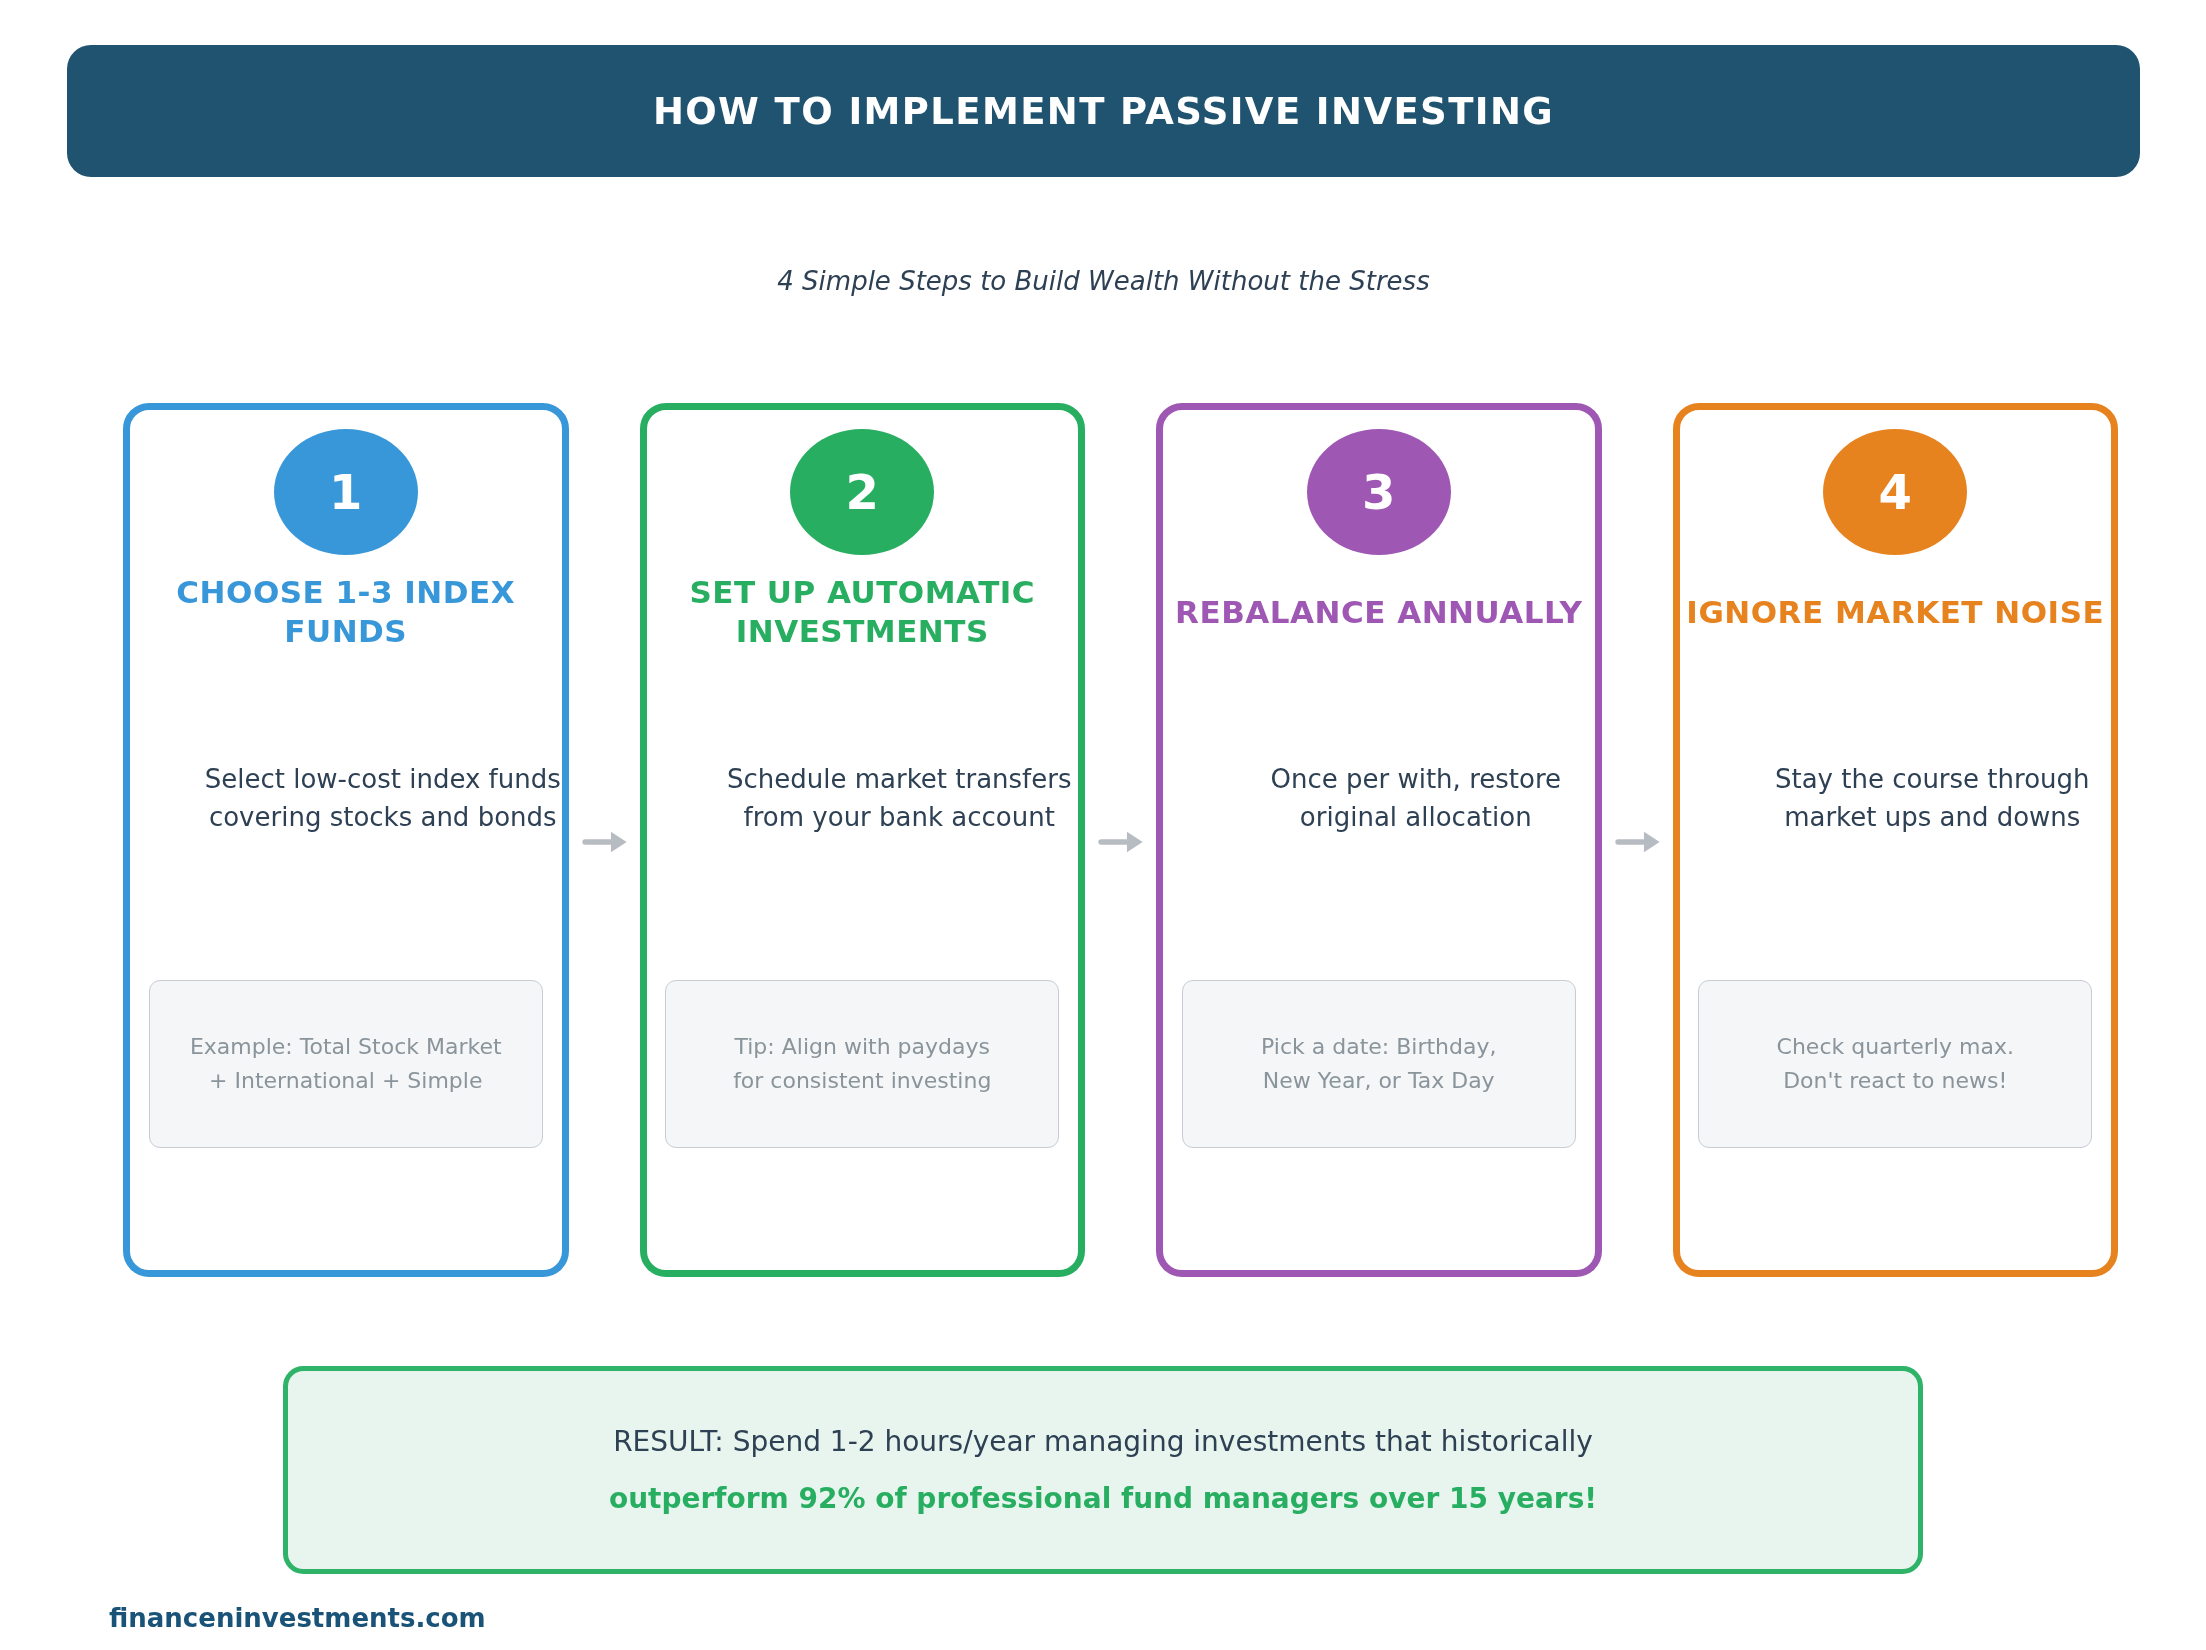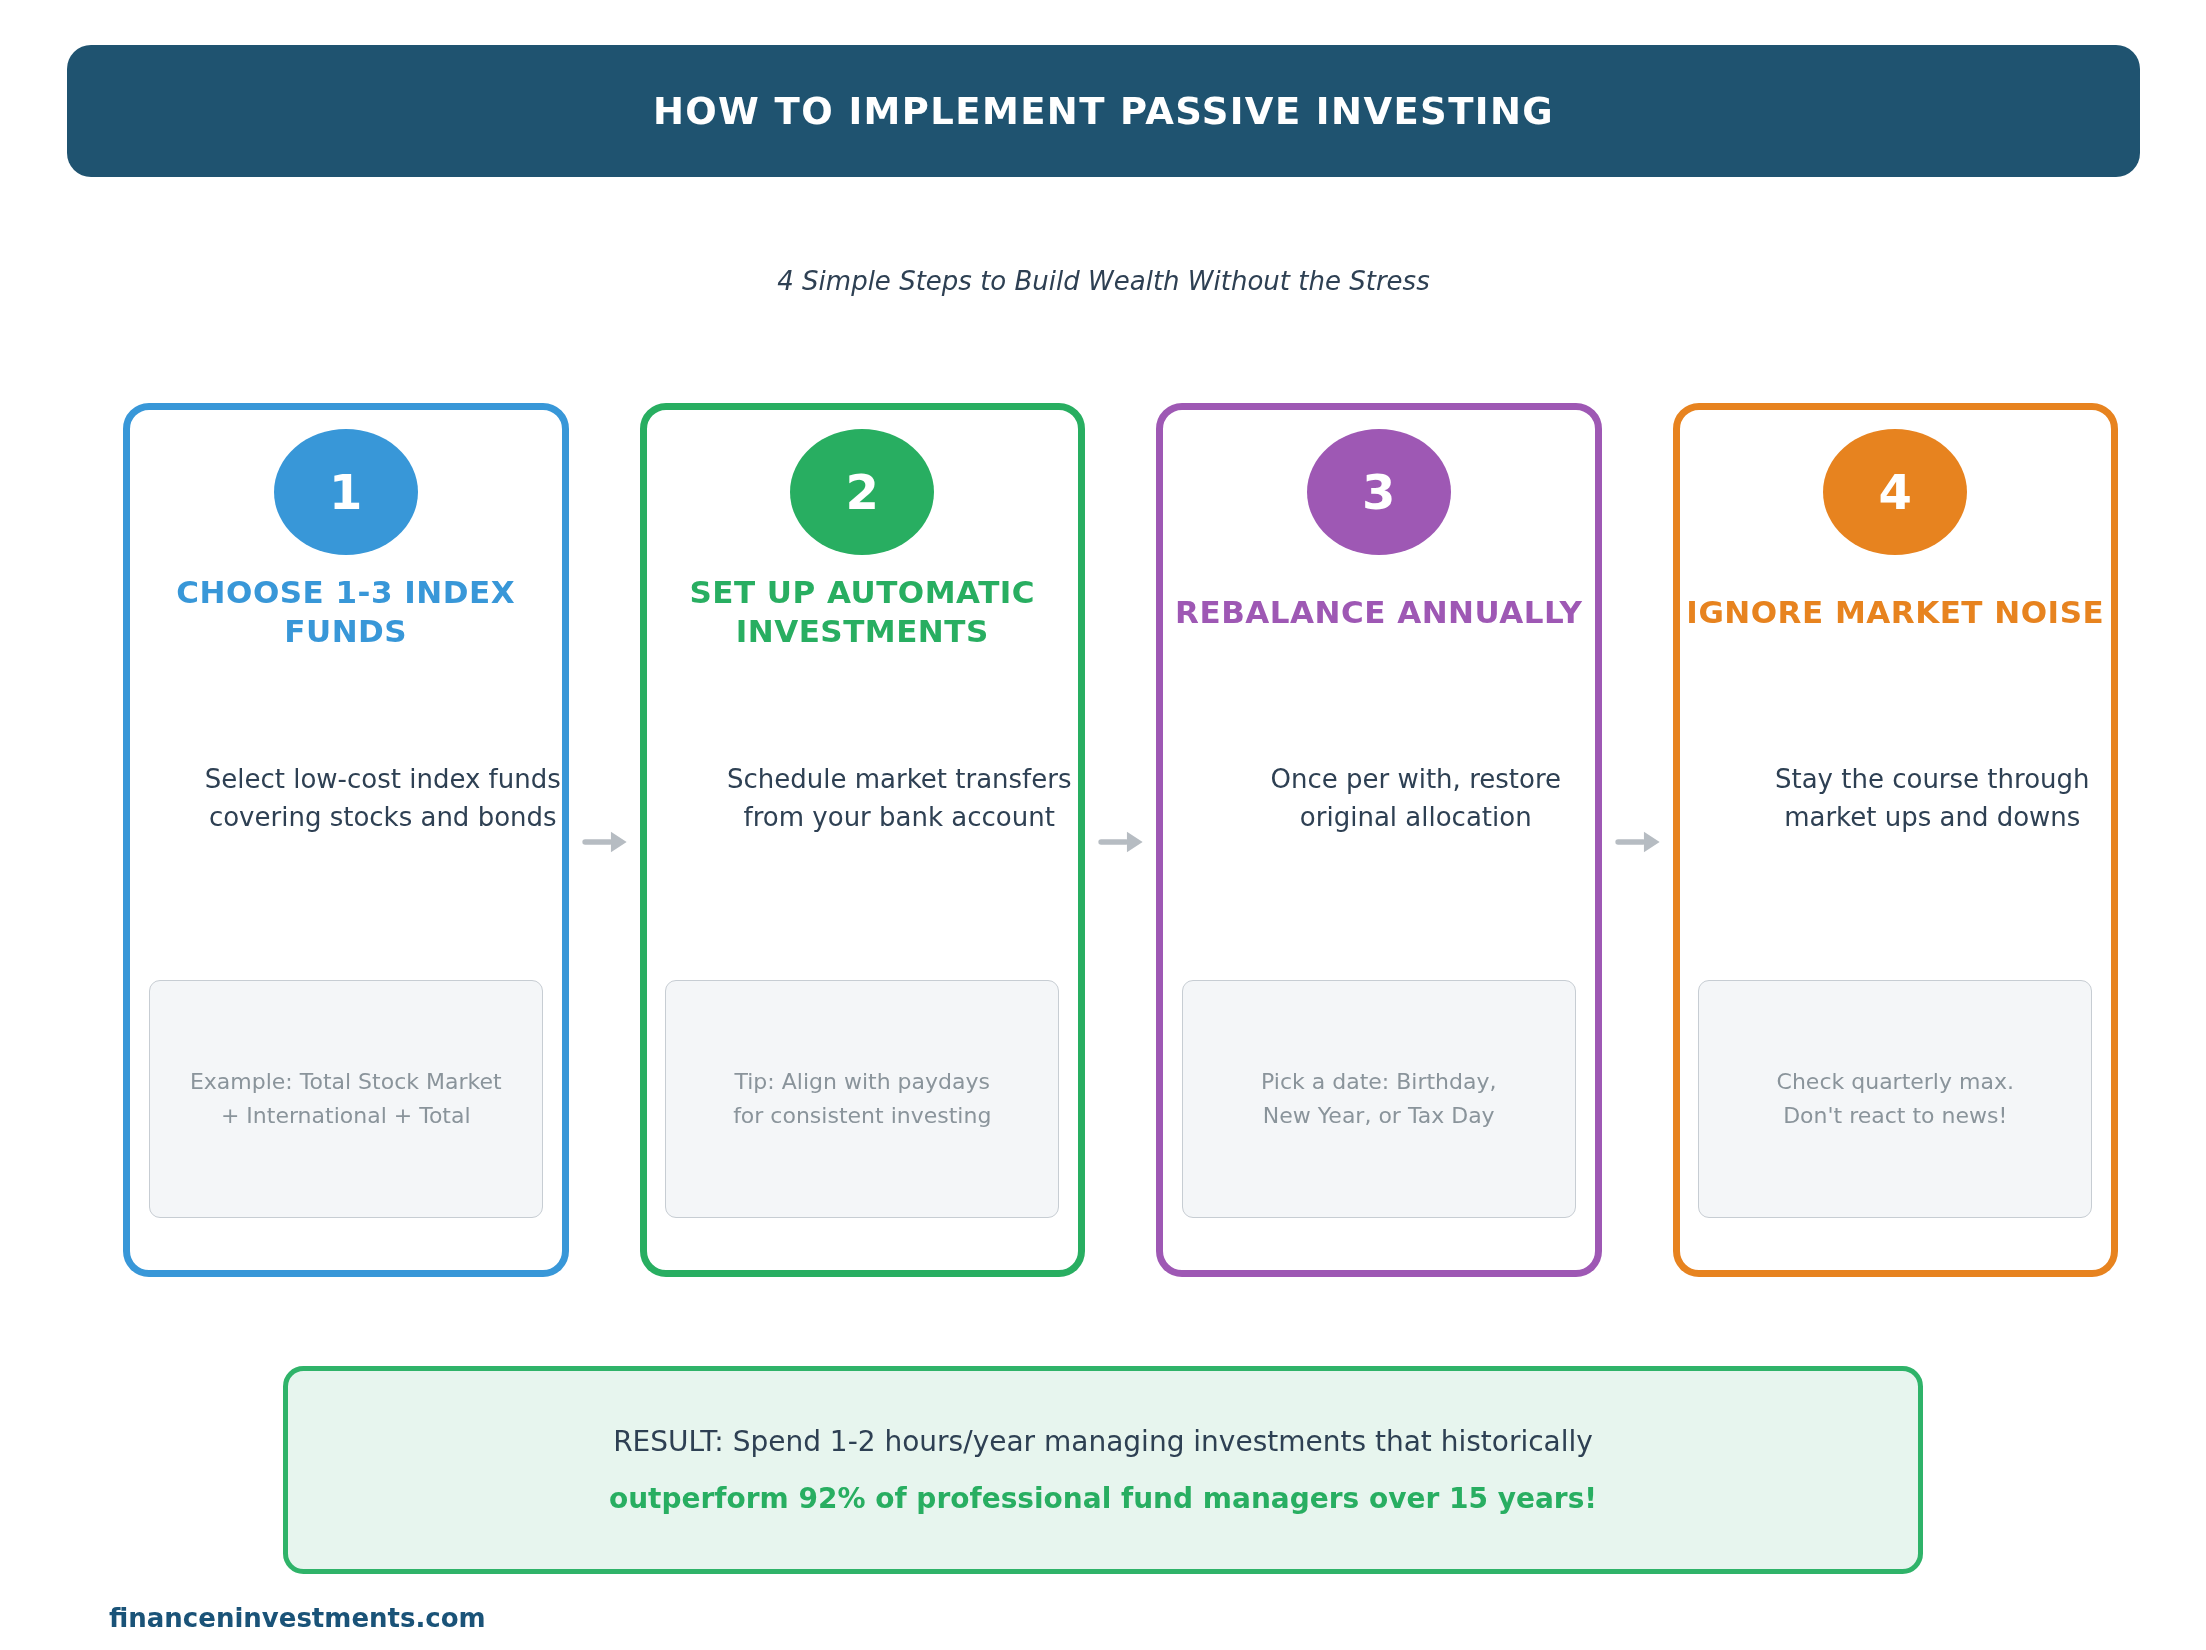--- a/index.html
+++ b/index.html
@@ -98,21 +98,21 @@
     text-align: center;
     font-size: 26px;
     line-height: 1.45;
     color: var(--text-dark);
     margin-left: 37px;
   }
   .step-desc span, .step-title span, .tip-text span { display: block; }
   .tip-box {
     position: absolute;
     left: 18.6px; right: 18.6px; top: 570px;
-    height: 238px;
+    height: 168px;
     background: var(--tip-bg);
     border: 1.9px solid var(--tip-border);
     border-radius: 11px;
     display: flex; align-items: center; justify-content: center;
   }
   .tip-text {
     text-align: center;
     font-size: 22px;
     line-height: 1.55;
     color: var(--tip-text);
@@ -165,21 +165,21 @@
         <span>CHOOSE 1-3 INDEX FUNDS</span>
         <span></span>
       </div>
       <div class="step-desc">
         <span>Select low-cost index funds</span>
         <span>covering stocks and bonds</span>
       </div>
       <div class="tip-box">
         <div class="tip-text">
           <span>Example: Total Stock Market</span>
-          <span>+ International + Total</span>
+          <span>+ International + Simple</span>
         </div>
       </div>
     </div>
 
     <div class="step-card" style="--accent: #28ae61;">
       <div class="step-badge">
         <span class="step-number">2</span>
       </div>
       <div class="step-title">
         <span>SET UP AUTOMATIC</span>

